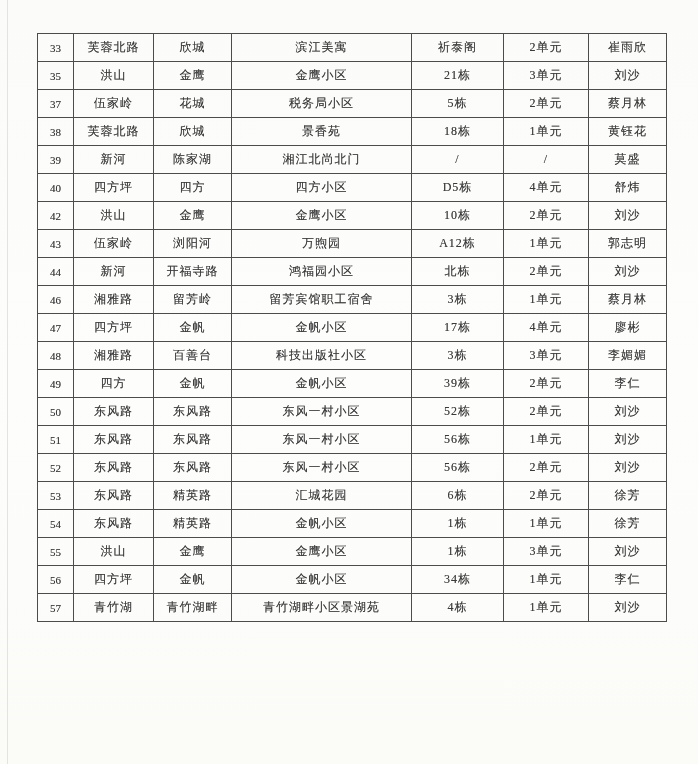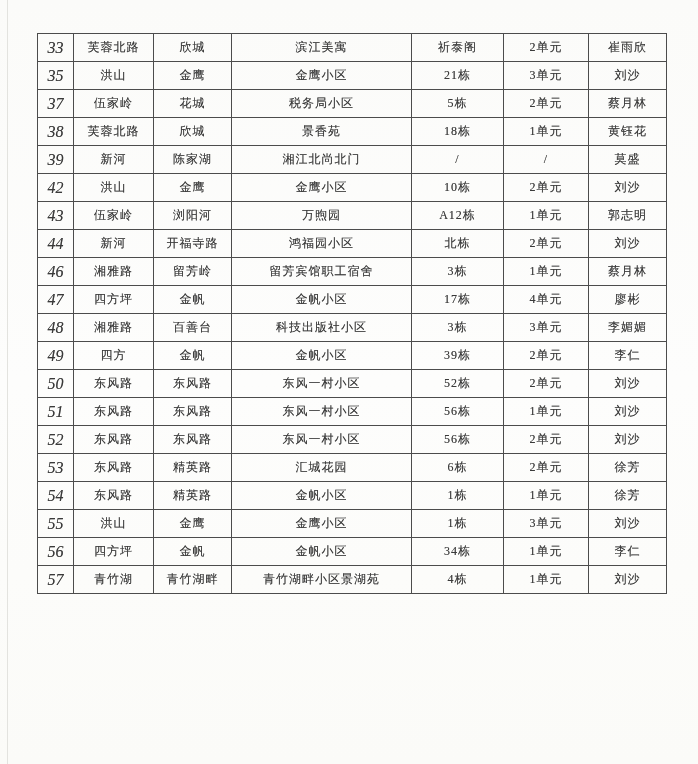--- a/index.html
+++ b/index.html
@@ -45,23 +45,22 @@
     text-align: center;
     vertical-align: middle;
     font-size: 12px;
     letter-spacing: 1px;
     white-space: nowrap;
     overflow: hidden;
     
     text-shadow: 0 0 0.4px rgba(60,60,60,0.55);
   }
   table.scan-table td.num {
-    font-size: 16px;
+    font-size: 11px;
     letter-spacing: 0;
-    font-style: italic;
   }
 </style>
 </head>
 <body>
 
 <div class="page">
   <div class="scan-edge"></div>
 
   <table class="scan-table">
     <colgroup>
@@ -113,20 +112,29 @@
         <tr>
           <td class="num">39</td>
           <td>新河</td>
           <td>陈家湖</td>
           <td>湘江北尚北门</td>
           <td>/</td>
           <td>/</td>
           <td>莫盛</td>
         </tr>
         <tr>
+          <td class="num">40</td>
+          <td>四方坪</td>
+          <td>四方</td>
+          <td>四方小区</td>
+          <td>D5栋</td>
+          <td>4单元</td>
+          <td>舒炜</td>
+        </tr>
+        <tr>
           <td class="num">42</td>
           <td>洪山</td>
           <td>金鹰</td>
           <td>金鹰小区</td>
           <td>10栋</td>
           <td>2单元</td>
           <td>刘沙</td>
         </tr>
         <tr>
           <td class="num">43</td>

